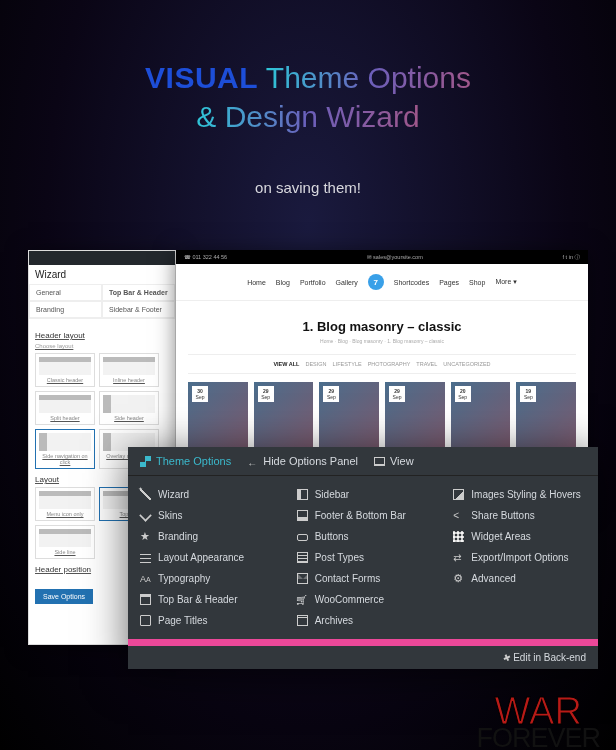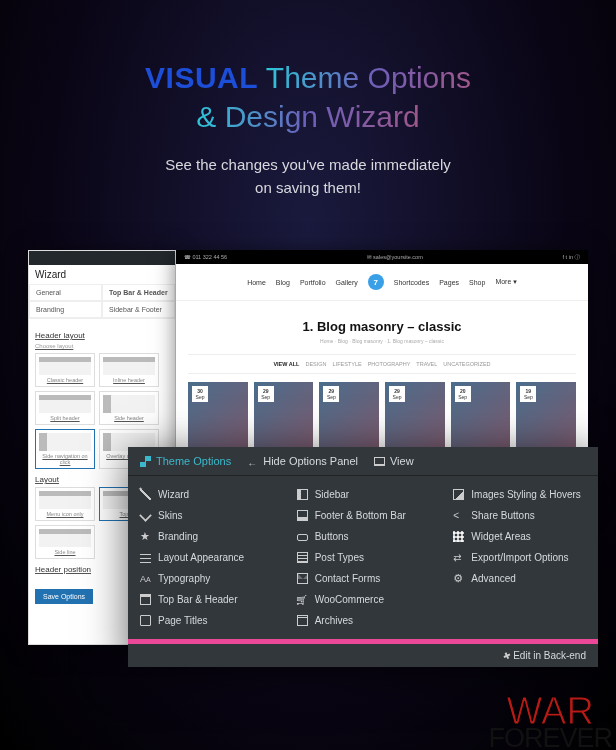--- a/index.html
+++ b/index.html
@@ -64,21 +64,21 @@
   background: #32373c; color: #d6dadf; font-size: 10px;
   box-shadow: 0 6px 40px rgba(0,0,0,.6);
 }
 .popup-head { display: flex; align-items: center; padding: 8px 12px; gap: 16px; border-bottom: 1px solid #222; font-size: 11px; }
 .popup-head .ph-item { display: flex; align-items: center; gap: 5px; }
 .ph-item.on { color: #3bb9cc; }
 .popup-body { display: flex; padding: 8px 0; }
 .pcol { flex: 1; padding: 0 12px; }
 .prow { display: flex; align-items: center; gap: 7px; padding: 5px 0; white-space: nowrap; }
 .ic { width: 11px; height: 11px; display: inline-block; flex-shrink: 0; }
-.popup-foot { border-top: 5px solid #ec4899; padding: 6px 12px; text-align: right; font-size: 10px; }
+.popup-foot { border-top: 7px solid #ec4899; padding: 6px 12px; text-align: right; font-size: 10px; }
 
 
 .ic-wand { background: linear-gradient(45deg, transparent 45%, #ccc 45%, #ccc 55%, transparent 55%); position: relative; }
 .ic-wand::after { content: "✦"; position: absolute; left: -2px; top: -4px; font-size: 6px; color: #ccc; }
 .ic-brush { border-left: 2px solid #ccc; border-bottom: 2px solid #ccc; transform: rotate(-45deg) scale(.8); }
 .ic-star::before { content: "★"; color: #ccc; font-size: 11px; line-height: 11px; }
 .ic-sliders { background: repeating-linear-gradient(0deg, #ccc, #ccc 1px, transparent 1px, transparent 4px); }
 .ic-type::before { content: "A"; font-size: 9px; color: #ccc; }
 .ic-type::after { content: "A"; font-size: 7px; color: #ccc; }
 .ic-layout { border: 1px solid #ccc; border-top: 3px solid #ccc; }
@@ -95,35 +95,35 @@
 .ic-share::before { content: "<"; color: #ccc; font-size: 10px; line-height: 9px; }
 .ic-widget { background: repeating-linear-gradient(0deg,#ccc,#ccc 2px,transparent 2px,transparent 4px), repeating-linear-gradient(90deg,#ccc,#ccc 2px,transparent 2px,transparent 4px); background-blend-mode: screen; }
 .ic-transfer::before { content: "⇄"; color: #ccc; font-size: 10px; }
 .ic-gear::before { content: "⚙"; color: #ccc; font-size: 11px; line-height: 10px; }
 .ic-arrow::before { content: "←"; color: #ccc; font-size: 10px; }
 .ic-monitor { border: 1px solid #ccc; border-bottom: 2px solid #ccc; height: 9px; }
 .ic-tools { background: conic-gradient(#3bb9cc 0 25%, transparent 25% 50%, #3bb9cc 50% 75%, transparent 75%); }
 .ic-wrench::before { content: "✖"; color: #ccc; font-size: 9px; transform: rotate(20deg); display: inline-block; }
 
 
-.wm { position: absolute; right: 4px; bottom: 0; font-family: Impact, "Arial Black", sans-serif; text-align: center; line-height: .85; margin-left: 30px; }
+.wm { position: absolute; right: 16px; bottom: 0; font-family: Impact, "Arial Black", sans-serif; text-align: center; line-height: .85; margin-left: 30px; }
 .wm1 { color: #b81a17; font-size: 38px; -webkit-text-stroke: 1px #000; }
 .wm2 { color: #111; font-size: 27px; letter-spacing: -1px; }
 </style>
 </head>
 <body>
 
 <div class="hero">
   <div class="title">
     <span class="t-visual">VISUAL</span>
     <span class="t-rest">Theme Options</span><br>
     <span class="t-rest">&amp; Design Wizard</span>
   </div>
   <div class="subtitle">
-    <span>See the changes you've made immediately</span><br>
+    <br>
     <span>on saving them!</span>
   </div>
 </div>
 
 <div class="stage">
 
   <div class="wizard">
     <div class="wiz-bar"></div>
     <div class="wiz-head">Wizard</div>
     <div class="wiz-tabs">

